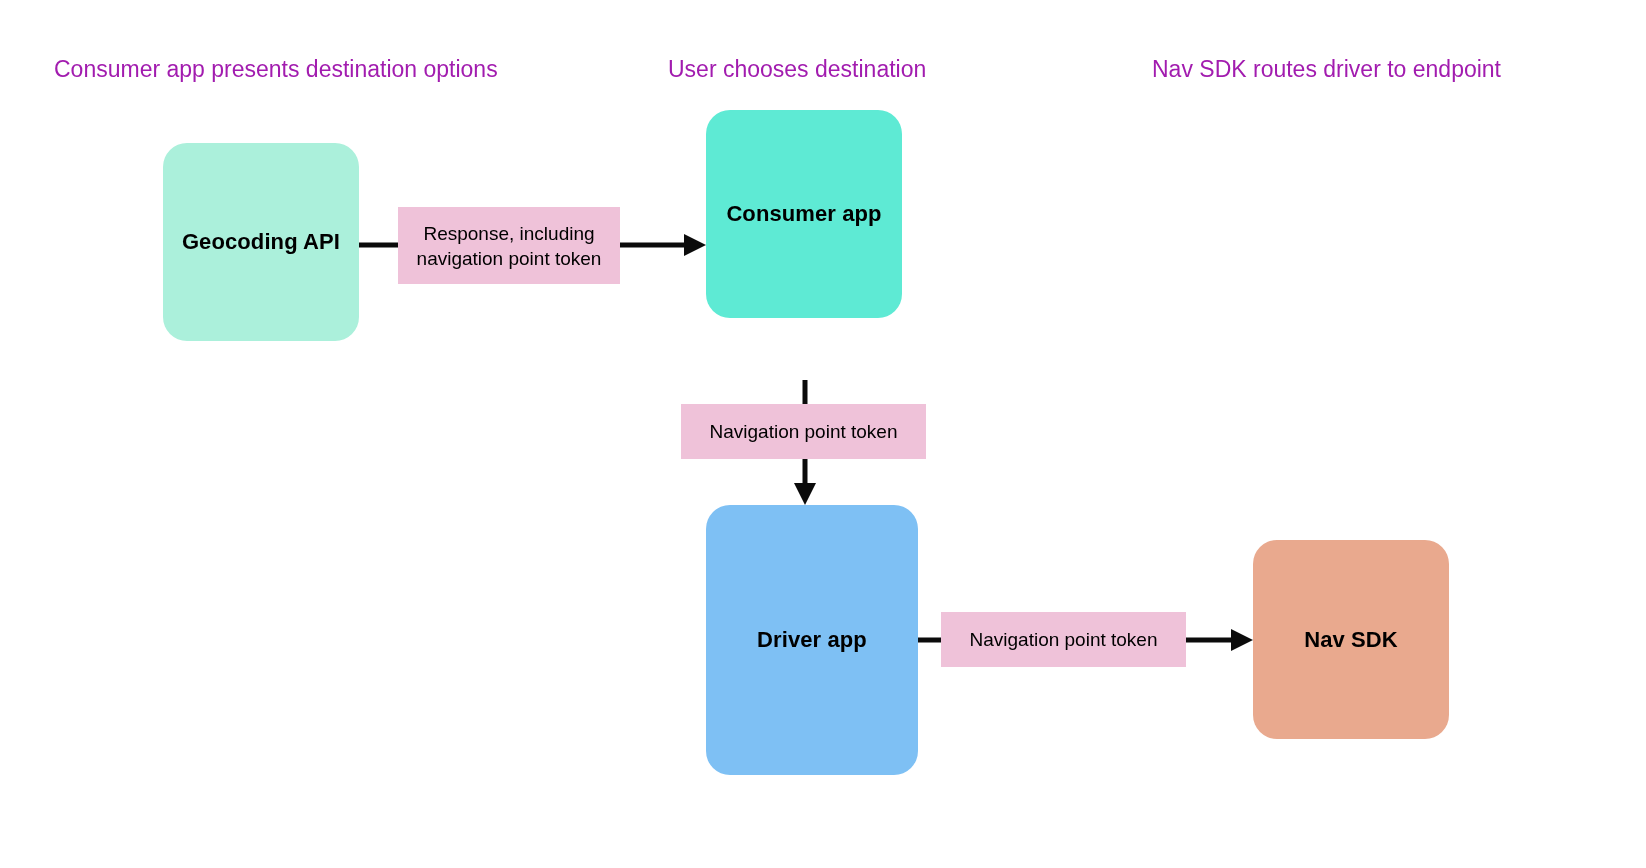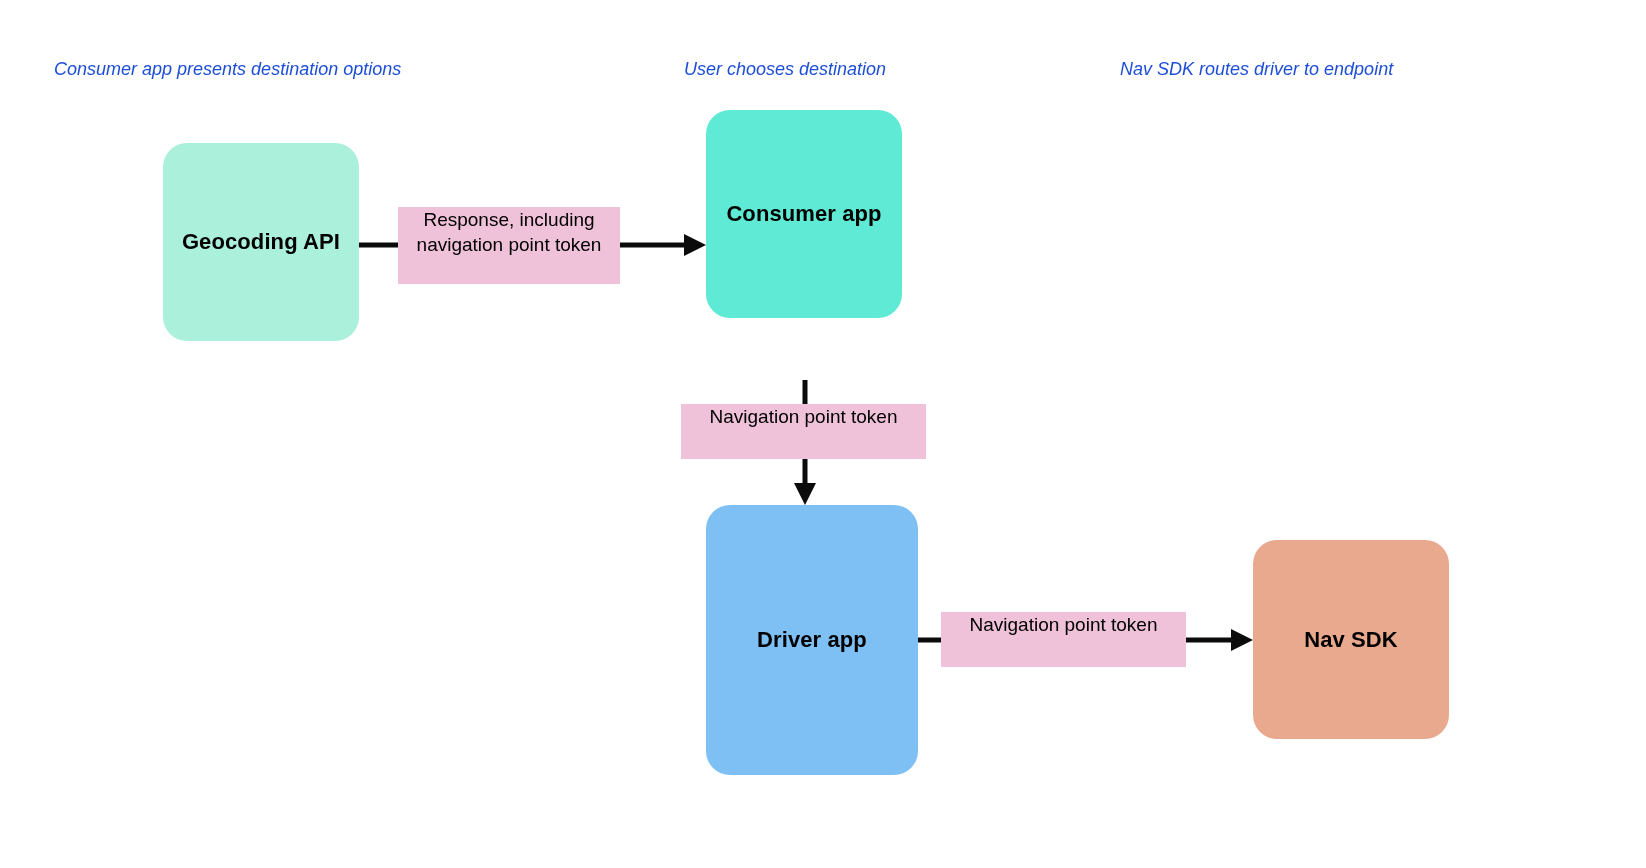--- a/index.html
+++ b/index.html
@@ -15,26 +15,25 @@
     position: relative;
     width: 1646px;
     height: 868px;
     background: #ffffff;
     overflow: hidden;
   }
 
   
   .col-header {
     position: absolute;
-    font-size: 18px;
+    font-size: 23px;
     line-height: 28px;
-    color: #1d4ed8;
+    color: #a21caf;
     white-space: nowrap;
     font-weight: 400;
-    font-style: italic;
   }
 
   
   .node {
     position: absolute;
     border-radius: 24px;
     display: flex;
     align-items: center;
     justify-content: center;
     box-sizing: border-box;
@@ -45,21 +44,21 @@
     color: #000000;
     text-align: center;
     line-height: 26px;
     letter-spacing: 0.1px;
   }
 
   
   .edge-label {
     position: absolute;
     display: flex;
-    align-items: flex-start;
+    align-items: center;
     justify-content: center;
     box-sizing: border-box;
     z-index: 5;
   }
   .edge-label-text {
     font-size: 19px;
     line-height: 25px;
     color: #000000;
     text-align: center;
     width: 100%;
@@ -86,22 +85,22 @@
   .edge-head {
     fill: #0b0b0b;
   }
 </style>
 </head>
 <body>
 
 <div id="canvas">
 
   <div class="col-header" style="left:54px; top:55px;">Consumer app presents destination options</div>
-  <div class="col-header" style="left:684px; top:55px;">User chooses destination</div>
-  <div class="col-header" style="left:1120px; top:55px;text-align:right;">Nav SDK routes driver to endpoint</div>
+  <div class="col-header" style="left:668px; top:55px;">User chooses destination</div>
+  <div class="col-header" style="left:1152px; top:55px;text-align:right;">Nav SDK routes driver to endpoint</div>
 
   <svg class="edge-svg" viewBox="0 0 1646 868" xmlns="http://www.w3.org/2000/svg">
 
     <g>
       <line class="edge-line" x1="359" y1="245" x2="690" y2="245"></line>
       <polygon class="edge-head" points="706,245 684,234 684,256"></polygon>
     </g>
 
     <g>
       <line class="edge-line" x1="805" y1="380" x2="805" y2="489"></line>

